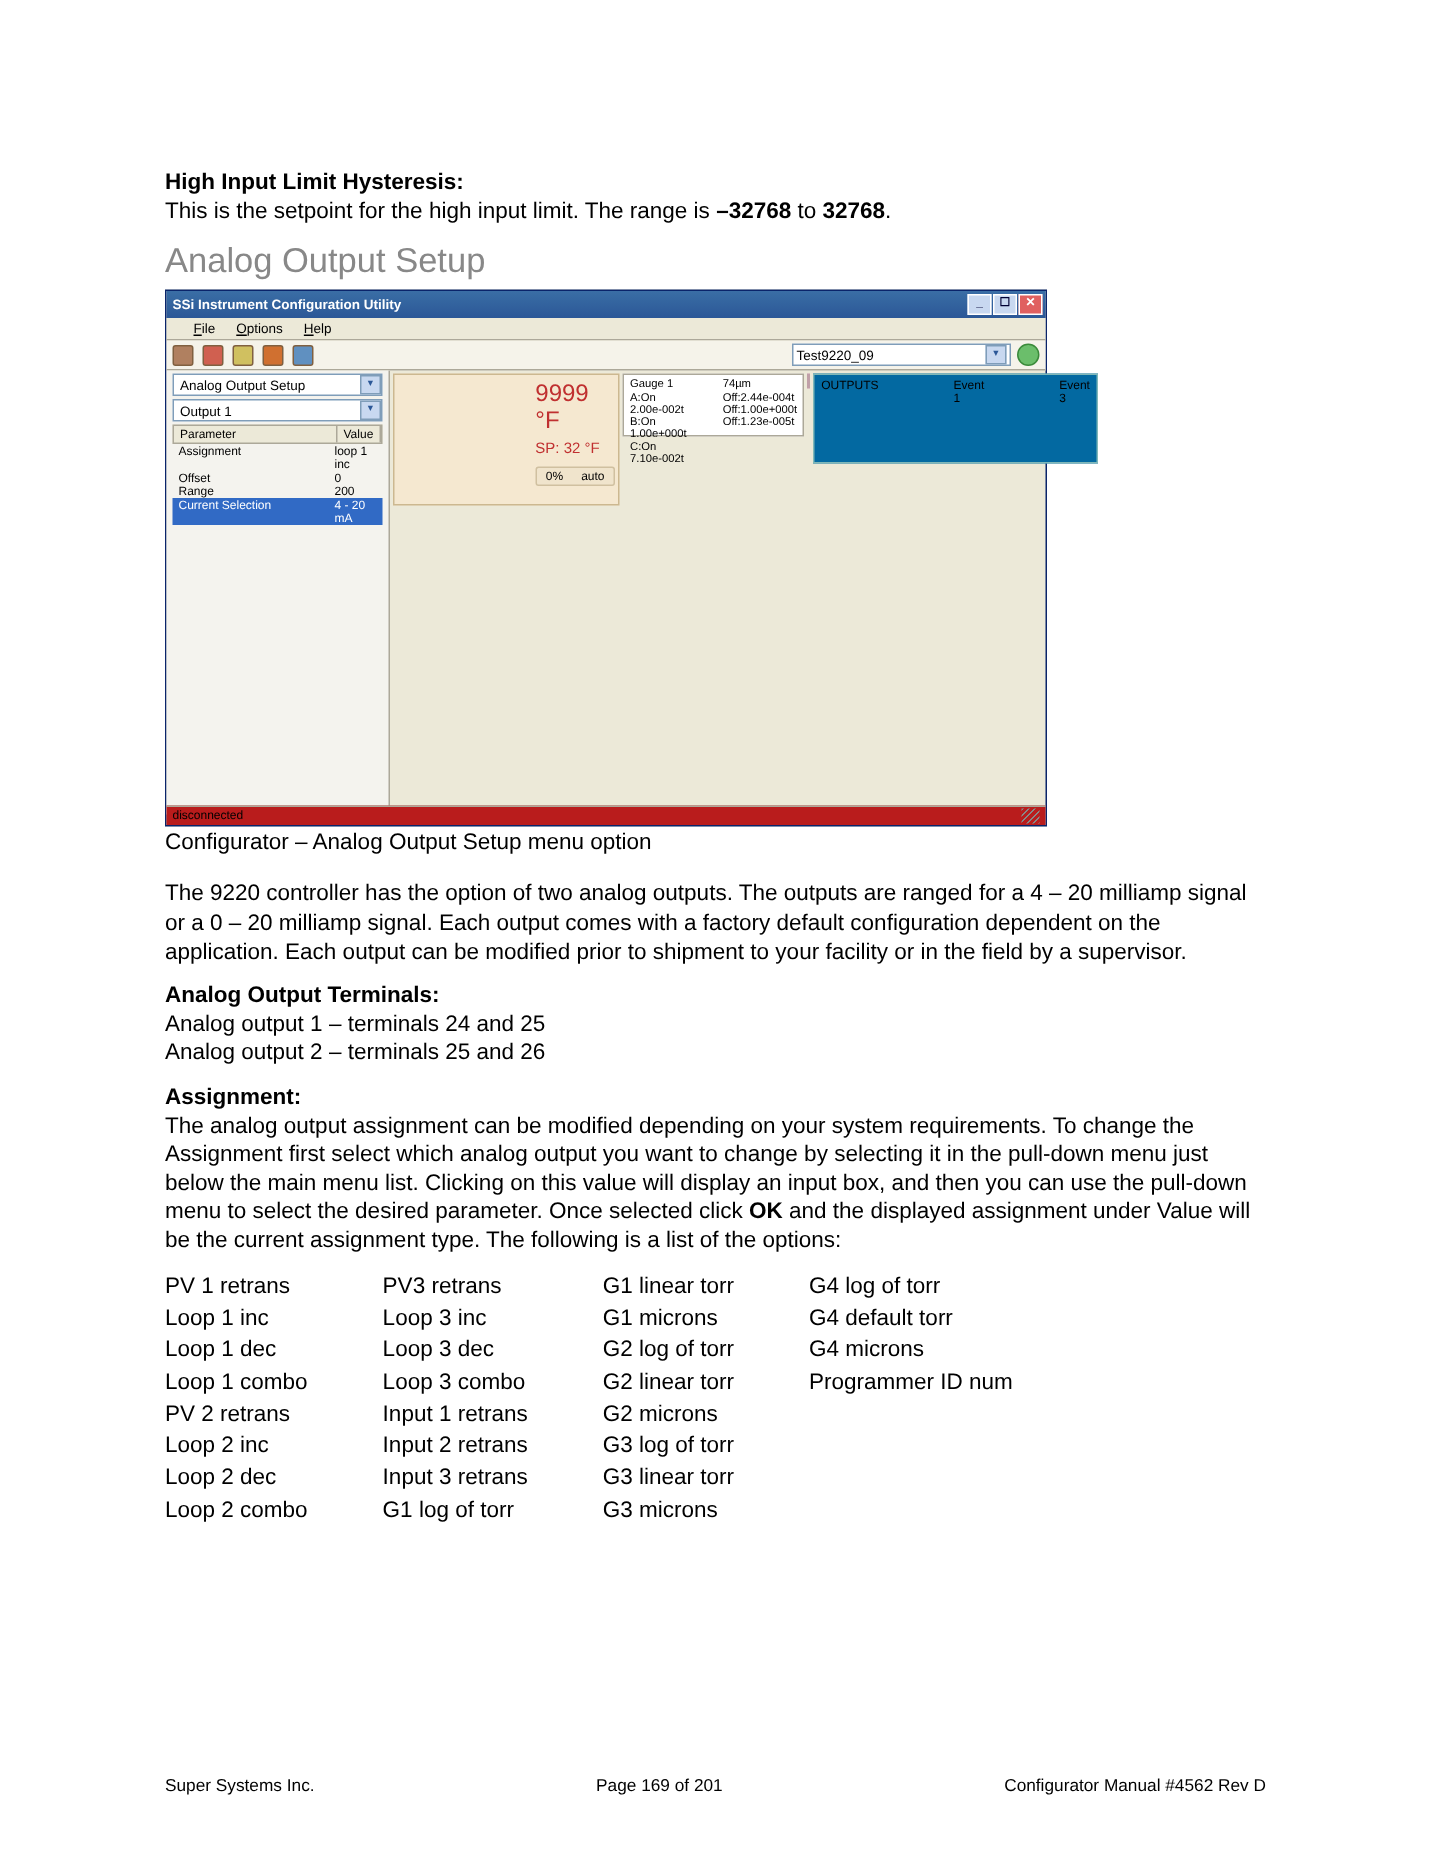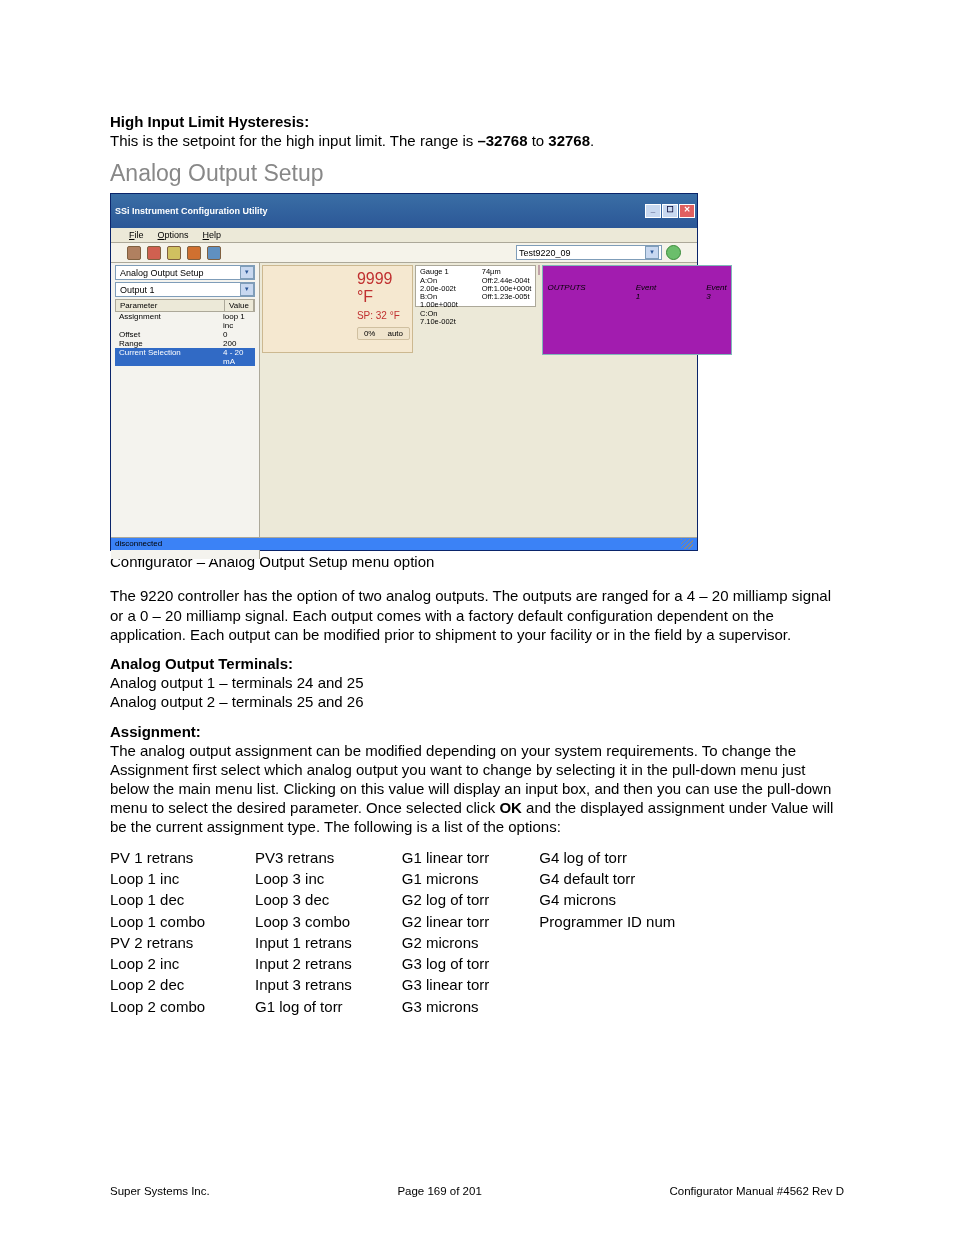--- a/index.html
+++ b/index.html
@@ -30,21 +30,21 @@
     width: 586px;
     height: 356px;
     font-family: Tahoma, sans-serif;
     font-size: 9px;
     border: 1px solid #0a246a;
     background: #ece9d8;
     position: relative;
     margin: 2px 0 2px 0;
   }
   .titlebar {
-    height: 34px;
+    height: 18px;
     background: linear-gradient(#3a6ea5,#2b5797);
     color: #fff;
     display: flex;
     align-items: center;
     justify-content: space-between;
     padding: 0 2px 0 4px;
     font-weight: bold;
   }
   .titlebar .wbtns { display: flex; gap: 1px; }
   .wbtn {
@@ -61,21 +61,21 @@
     display: flex; gap: 14px;
     padding: 2px 18px;
     border-bottom: 1px solid #aca899;
   }
   .menubar span { text-decoration: underline; text-decoration-color: transparent; }
   .menubar span::first-letter { text-decoration: underline; }
 
   .toolbar {
     background:#f5f3ea;
     display:flex; align-items:center;
-    padding:2px 16px;
+    padding:2px 4px;
     border-bottom:1px solid #aca899;
     justify-content:space-between;
   }
   .tb-left{display:flex;gap:6px;}
   .tb-icon{width:12px;height:12px;background:#b08060;border:1px solid #806040;border-radius:2px;}
   .tb-icon.i2{background:#d06050;}
   .tb-icon.i3{background:#d0c060;}
   .tb-icon.i4{background:#d07030;}
   .tb-icon.i5{background:#6090c0;}
   .tb-right{display:flex;align-items:center;gap:4px;}
@@ -95,24 +95,24 @@
 
   .right-pane{flex:1;display:flex;padding:2px;gap:2px;}
   .display-top{background:#f5e8d0;border:1px solid #ccb890;height:86px;display:flex;}
   .dt-right{margin-left:92px;padding:4px 2px;}
   .tempval{color:#c03030;font-size:16px;}
   .spval{color:#c03030;font-size:10px;margin-top:4px;}
   .pct{display:flex;gap:12px;font-size:8px;margin-top:6px;padding:1px 6px;border:1px solid #d0c0a0;border-radius:2px;background:#f0e4cc;}
   .gauge-box{background:#fff;border:1px solid #aca899;height:36px;padding:2px 4px;font-size:7.5px;display:flex;gap:24px;}
   .gauge-col{display:flex;flex-direction:column;line-height:1.1;}
   .pink-strip{background:#f8d8e0;border:1px solid #c0a0a8;height:8px;}
-  .outputs{background:#a21caf;border:1px solid #80b8b8;height:54px;padding:17px 4px;font-size:8px;display:flex;gap:50px;font-style:italic;}
+  .outputs{background:#0369a1;border:1px solid #80b8b8;height:54px;padding:2px 4px;font-size:8px;display:flex;gap:50px;}
   .inputs{background:#d0f0c0;border:1px solid #90b880;flex:1;padding:2px 4px;font-size:8px;}
 
-  .statusbar{position:absolute;bottom:0;left:0;right:0;background:#3b82f6;border-top:1px solid #aca899;font-size:8px;padding:1px 4px;display:flex;justify-content:space-between;}
+  .statusbar{position:absolute;bottom:0;left:0;right:0;background:#b91c1c;border-top:1px solid #aca899;font-size:8px;padding:1px 4px;display:flex;justify-content:space-between;}
   .grip{width:12px;height:10px;background:repeating-linear-gradient(135deg,#888,#888 1px,transparent 1px,transparent 3px);}
 
   .caption{font-size:15px;margin:2px 0 16px 0;}
 
   .options-grid{display:flex;gap:50px;margin-top:6px;}
   .options-col{display:flex;flex-direction:column;line-height:1.42;}
 
   .footer{position:absolute;bottom:38px;left:110px;right:110px;display:flex;justify-content:space-between;font-size:11.5px;}
 </style>
 </head>

